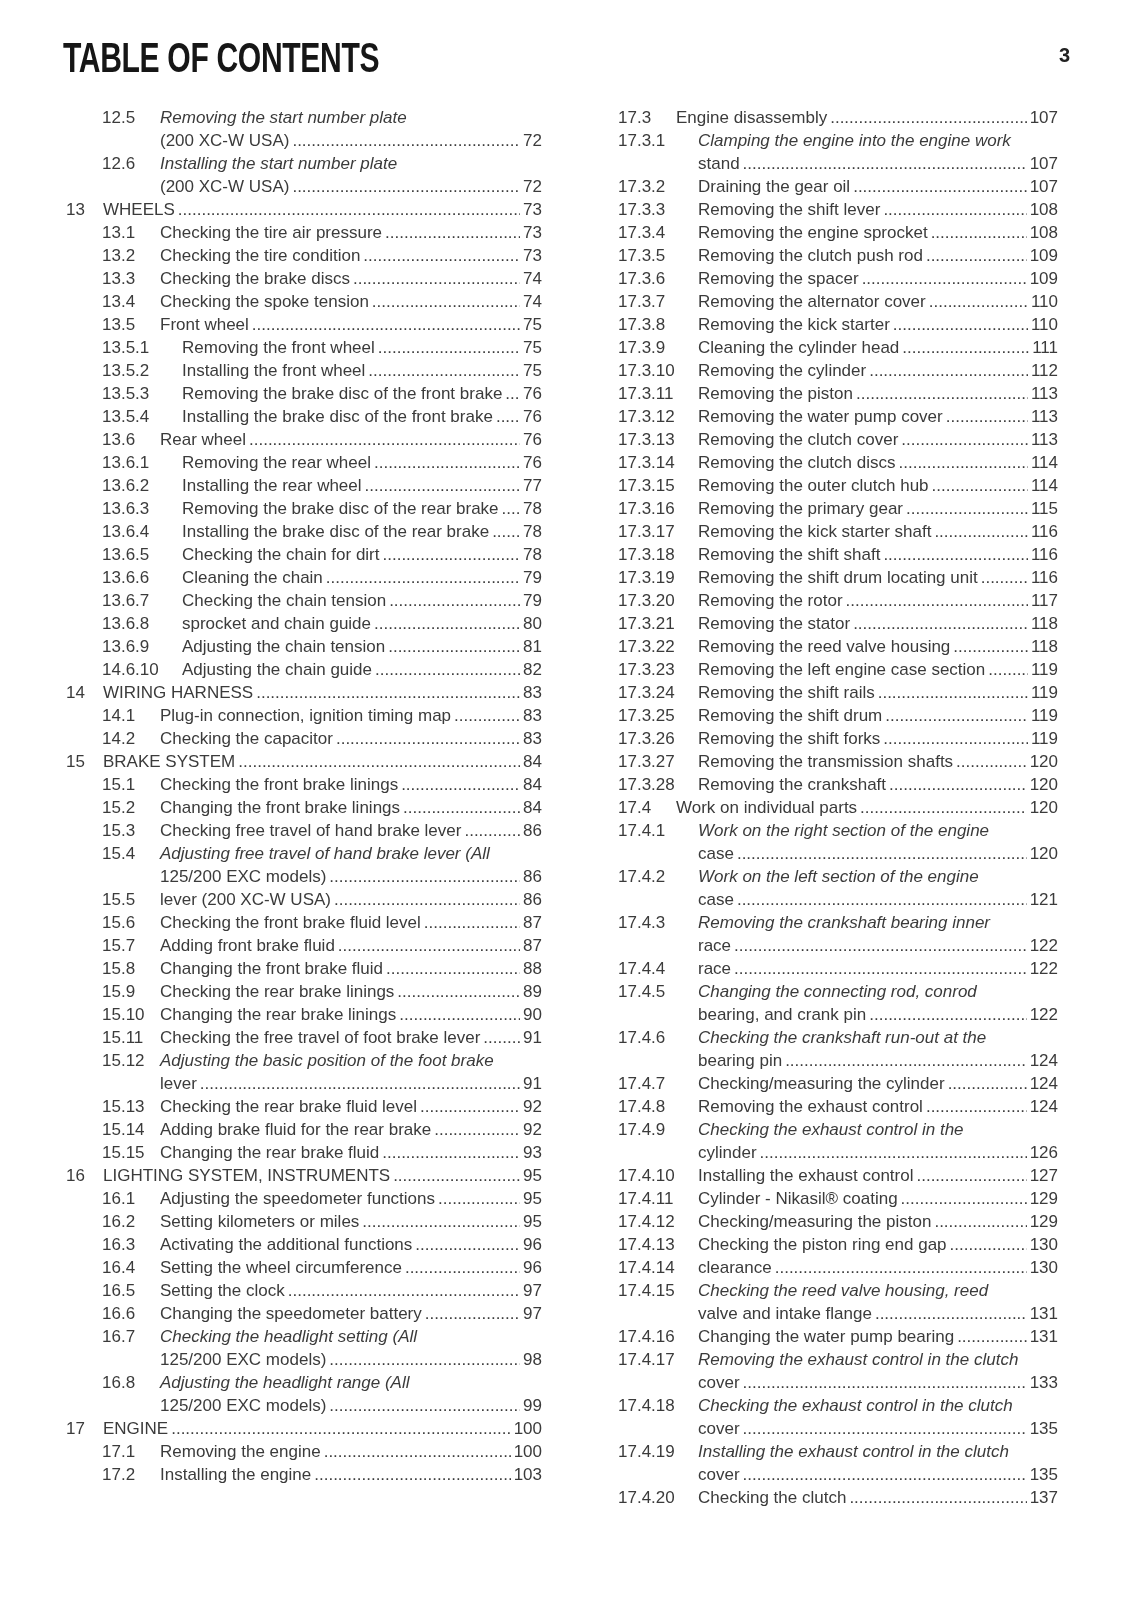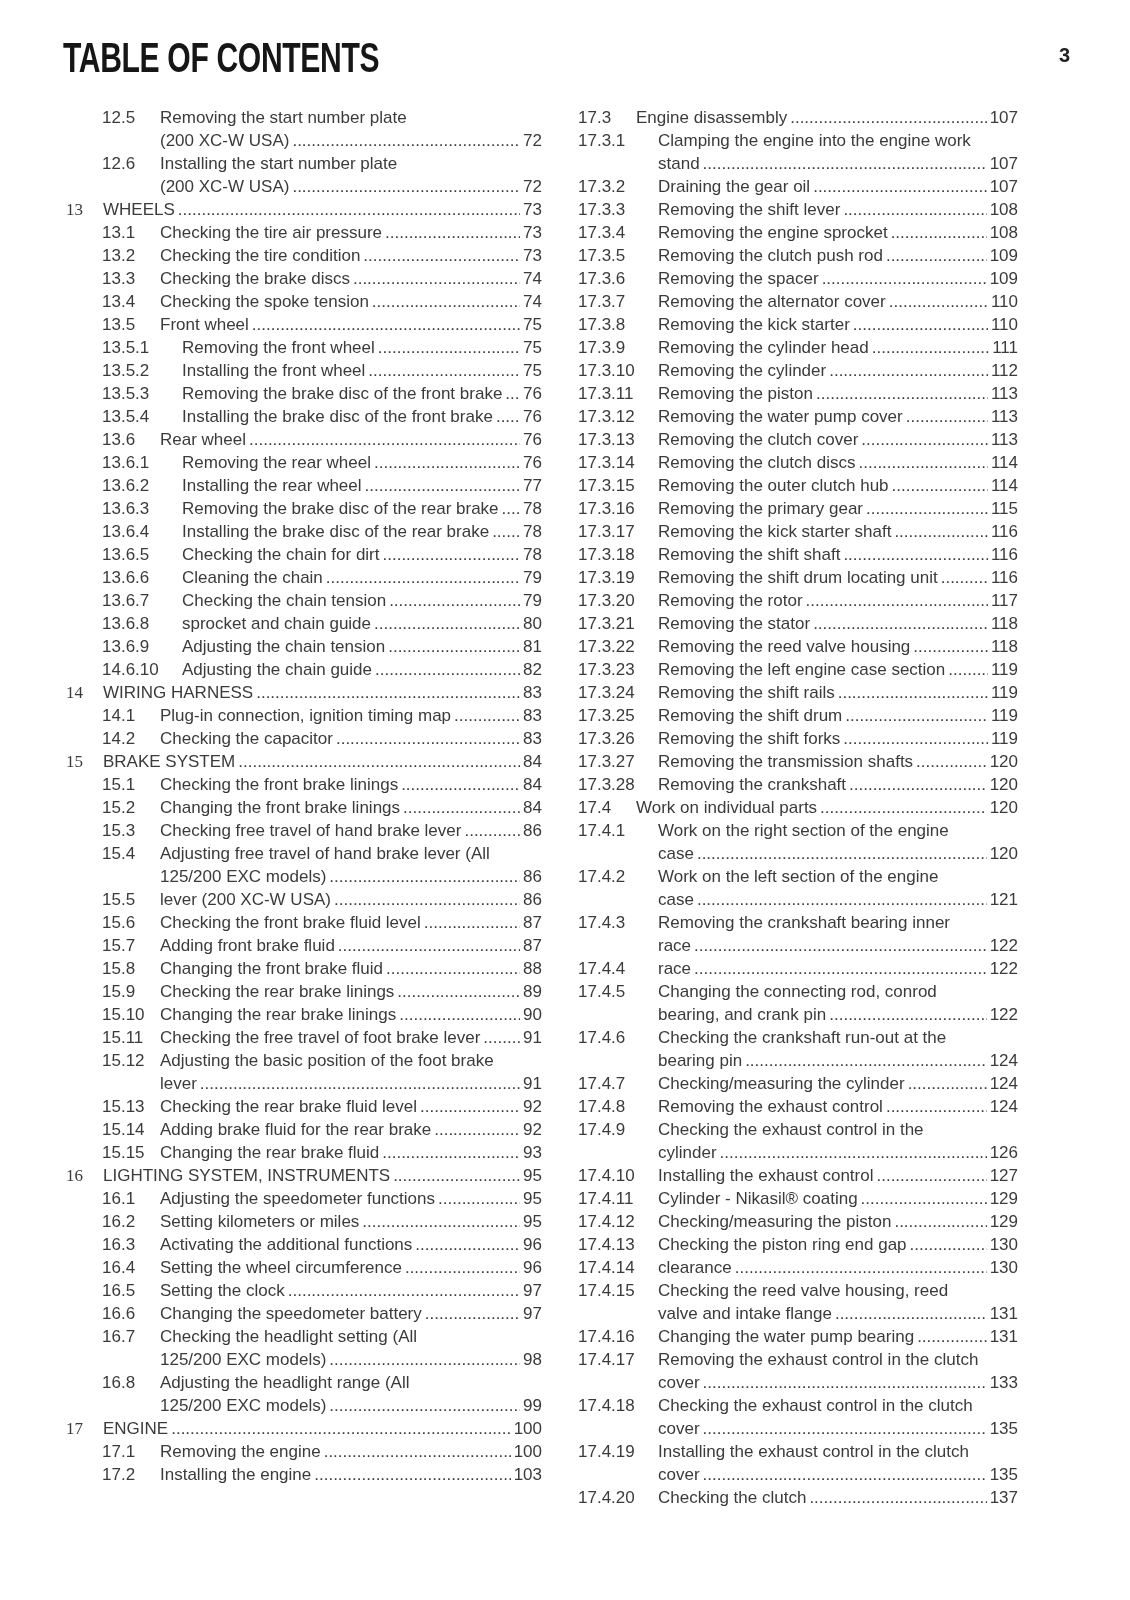--- a/index.html
+++ b/index.html
@@ -16,32 +16,32 @@
     font-size:43px; font-weight:700; color:#161616;
     letter-spacing:-0.5px; white-space:nowrap;
     transform:scaleX(0.70); transform-origin:left top;
   }
   .page-number-top {
     position:absolute; top:44px; right:60px;
     font-size:20px; font-weight:700; color:#222222;
   }
   .columns {
     position:absolute; left:66px; top:106px;
-    display:flex; 
+    display:flex; gap:40px;
   }
   .col { width:476px; }
   .entry { display:flex; font-size:17px; line-height:23px; }
   .entry .num { flex:none; }
-  .lv1 .num { width:37px;font-family:Liberation Serif, serif; }
+  .lv1 .num { width:37px; }
   .lv2 { padding-left:36px; }
   .lv2 .num { width:58px; }
   .lv3 { padding-left:36px; }
   .lv3 .num { width:80px; }
   .entry .body { flex:1; min-width:0; }
-  .tline { white-space:nowrap; }
+  .tline { white-space:nowrap;font-style:italic; }
   .bline { display:flex; align-items:baseline; }
   .bline .txt { white-space:nowrap; flex:none; }
   .leader {
     flex:1 1 auto; min-width:4px; overflow:hidden;
     white-space:nowrap; margin:0 3px; color:#3b3b3b;
   }
   .page { flex:none; text-align:right; }
 </style>
 </head>
 <body>
@@ -687,21 +687,21 @@
             <span class="txt">Removing the kick starter</span>
             <span class="leader">............................................................................................................................................</span>
             <span class="page">110</span>
           </div>
         </div>
       </div>
       <div class="entry lv3">
         <span class="num">17.3.9</span>
         <div class="body">
           <div class="bline">
-            <span class="txt">Removing the cylinder head</span>
+            <span class="txt">Cleaning the cylinder head</span>
             <span class="leader">............................................................................................................................................</span>
             <span class="page">111</span>
           </div>
         </div>
       </div>
       <div class="entry lv3">
         <span class="num">17.3.10</span>
         <div class="body">
           <div class="bline">
             <span class="txt">Removing the cylinder</span>

